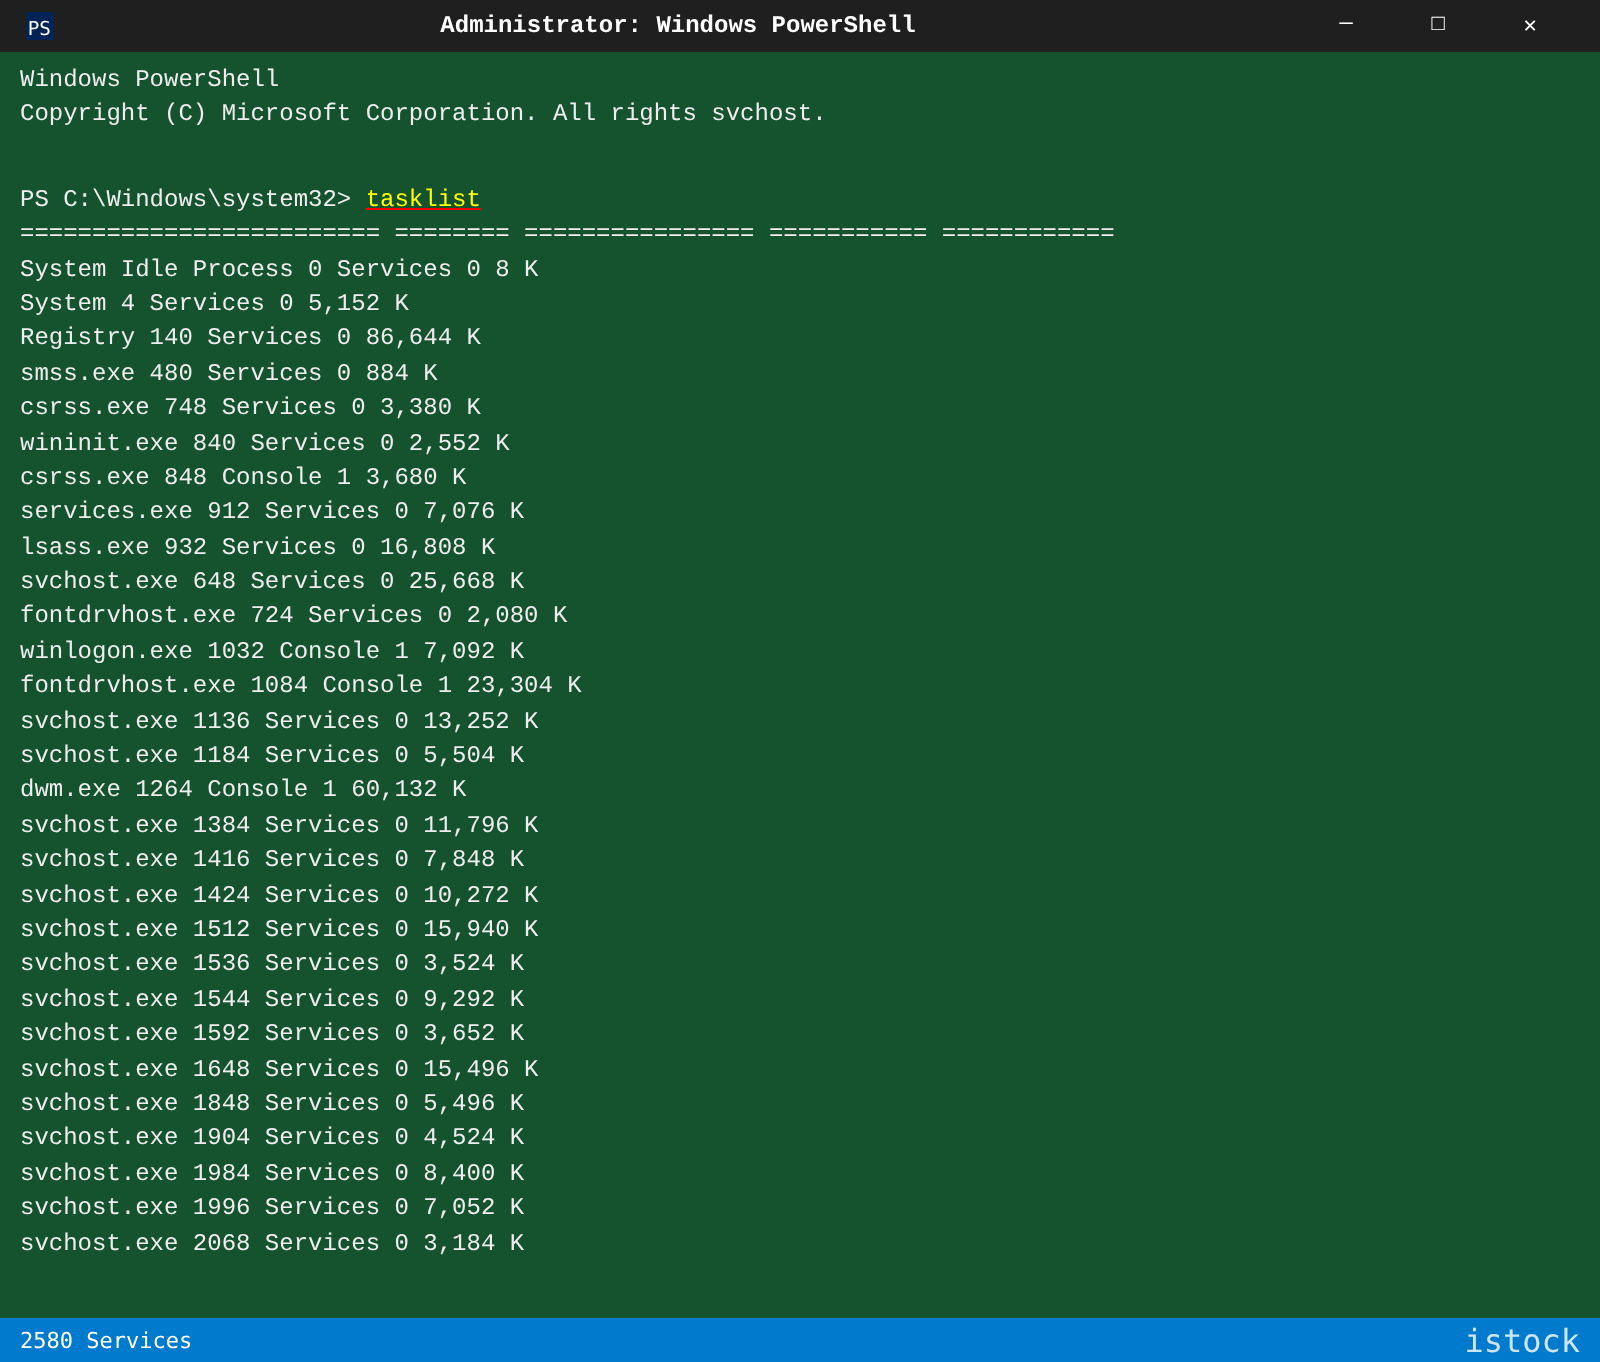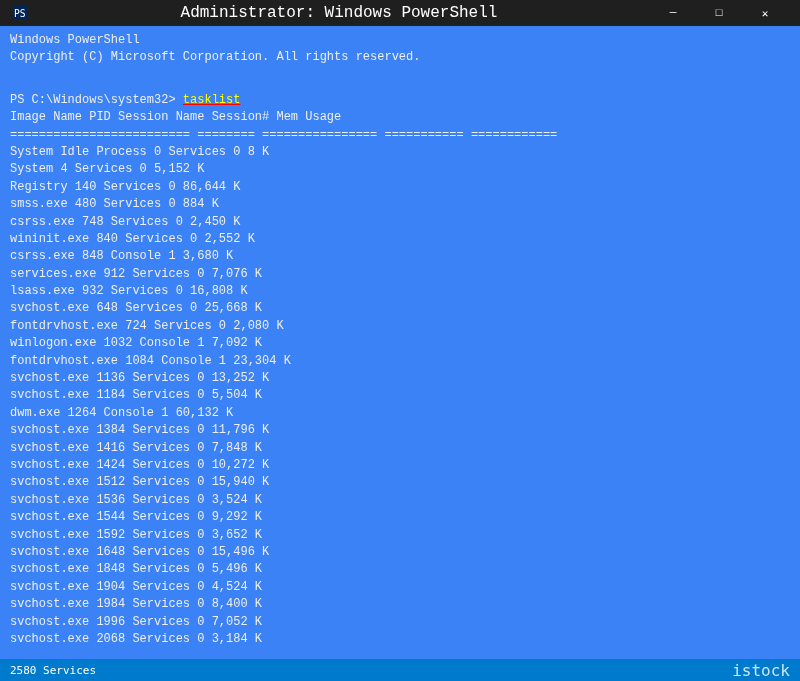--- a/index.html
+++ b/index.html
@@ -28,42 +28,43 @@
       display: flex;
       align-items: center;
       justify-content: center;
     }
     .titlebar-icon svg {
       width: 14px;
       height: 14px;
     }
     .titlebar-title {
       color: #fff;
-      font-size: 16px;
+      font-size: 12px;
       flex: 1;
       text-align: center;
+      font-weight: bold;
     }
     .titlebar-buttons {
       display: flex;
       gap: 0;
     }
     .titlebar-btn {
       width: 46px;
       height: 26px;
       display: flex;
       align-items: center;
       justify-content: center;
       color: #fff;
       font-size: 11px;
       cursor: pointer;
     }
 
     
     .terminal {
-      background: #3b82f6;
+      background: #14532d;
       color: #eee;
       padding: 6px 10px;
       height: calc(681px - 26px - 22px);
       overflow: hidden;
       font-size: 12px;
       line-height: 1.45;
     }
 
     .line { white-space: pre; }
     .prompt-line { white-space: pre; margin-top: 25px; }
@@ -104,31 +105,30 @@
   <span class="titlebar-title">Administrator: Windows PowerShell</span>
   <div class="titlebar-buttons">
     <div class="titlebar-btn minimize">─</div>
     <div class="titlebar-btn maximize">□</div>
     <div class="titlebar-btn close">✕</div>
   </div>
 </div>
 
 <div class="terminal" id="terminal">
     <div class="line">Windows PowerShell</div>
-    <div class="line">Copyright (C) Microsoft Corporation. All rights reserved.</div>
+    <div class="line">Copyright (C) Microsoft Corporation. All rights svchost.</div>
     <div class="line"></div>
     <div class="line"></div>
     <div class="prompt-line"><span>PS C:\Windows\system32&gt; </span><span class="command">tasklist</span></div>
-    <div class="header-line">Image Name                     PID Session Name        Session#    Mem Usage</div>
     <div class="header-line">========================= ======== ================ =========== ============</div>
     <div class="data-line">System Idle Process              0 Services                   0          8 K </div>
     <div class="data-line">System                           4 Services                   0      5,152 K </div>
     <div class="data-line">Registry                       140 Services                   0     86,644 K </div>
     <div class="data-line">smss.exe                       480 Services                   0        884 K </div>
-    <div class="data-line">csrss.exe                      748 Services                   0      2,450 K </div>
+    <div class="data-line">csrss.exe                      748 Services                   0      3,380 K </div>
     <div class="data-line">wininit.exe                    840 Services                   0      2,552 K </div>
     <div class="data-line">csrss.exe                      848 Console                    1      3,680 K </div>
     <div class="data-line">services.exe                   912 Services                   0      7,076 K </div>
     <div class="data-line">lsass.exe                      932 Services                   0     16,808 K </div>
     <div class="data-line">svchost.exe                    648 Services                   0     25,668 K </div>
     <div class="data-line">fontdrvhost.exe                724 Services                   0      2,080 K </div>
     <div class="data-line">winlogon.exe                  1032 Console                    1      7,092 K </div>
     <div class="data-line">fontdrvhost.exe               1084 Console                    1     23,304 K </div>
     <div class="data-line">svchost.exe                   1136 Services                   0     13,252 K </div>
     <div class="data-line">svchost.exe                   1184 Services                   0      5,504 K </div>

